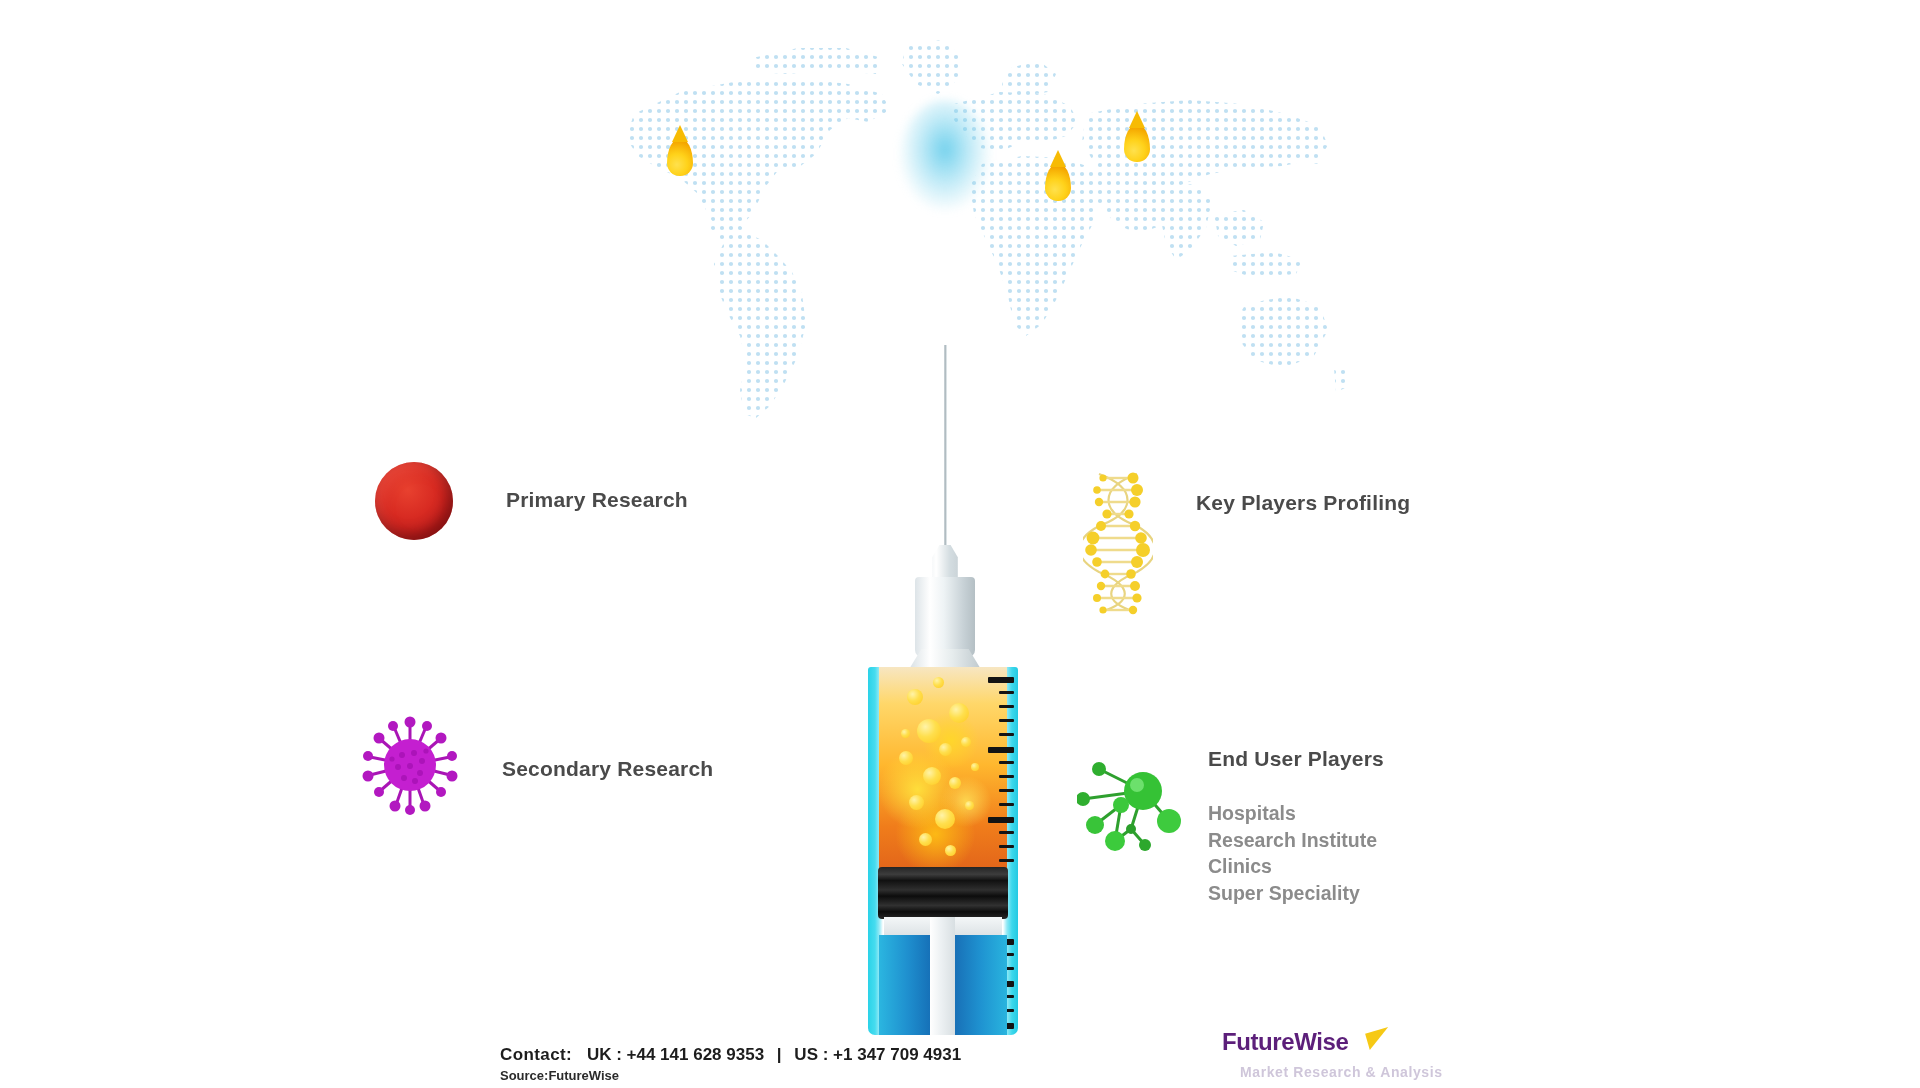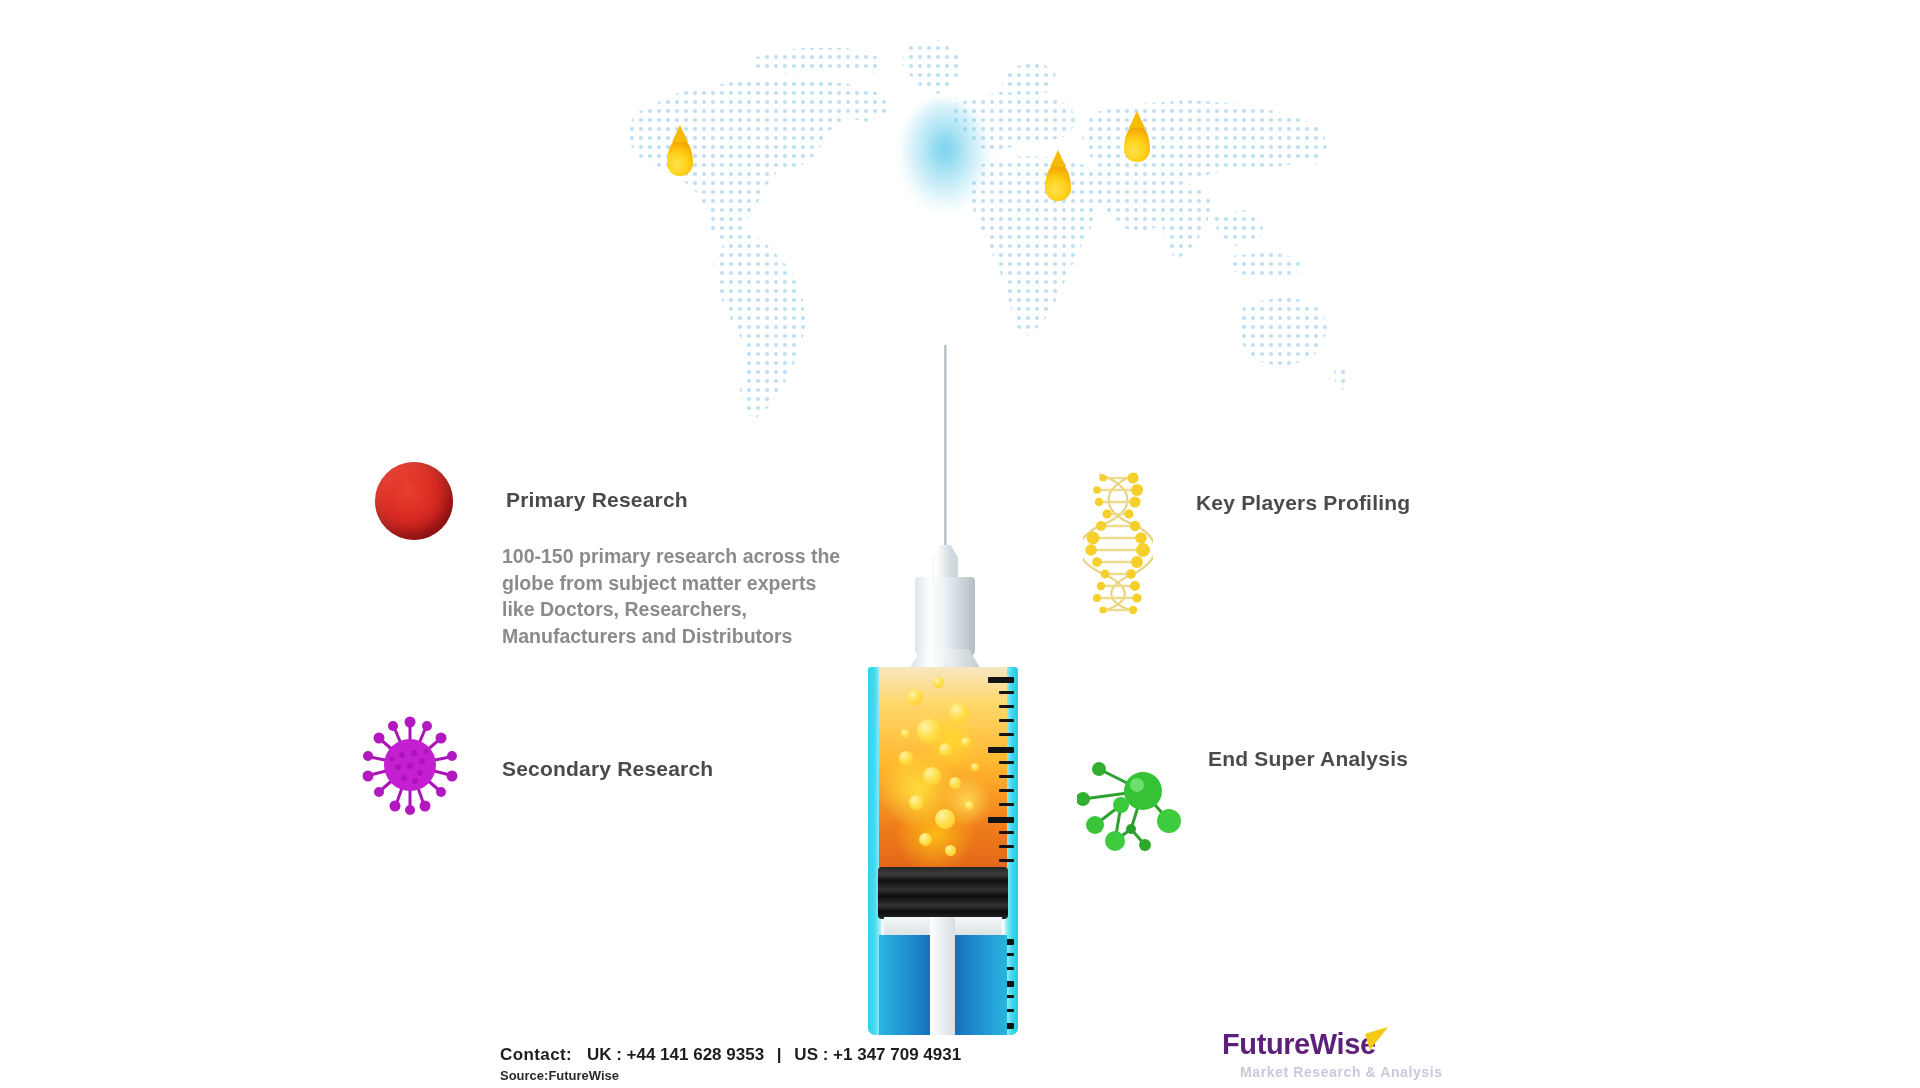--- a/index.html
+++ b/index.html
@@ -333,21 +333,21 @@
   #logo {
     position: absolute;
     left: 1222px;
     top: 1028px;
     width: 190px;
     height: 56px;
   }
   #logo-word {
     position: absolute;
     left: 0; top: 0;
-    font-size: 29px;
+    font-size: 24px;
     font-weight: bold;
     color: #5c1f7a;
     letter-spacing: -0.4px;
     white-space: nowrap;
   }
   #logo-arrow {
     position: absolute;
     left: 145px;
     top: 2px;
     width: 0; height: 0;
@@ -612,27 +612,32 @@
         <circle cx="92" cy="66" r="12" fill="#3ecb3e"></circle>
         <circle cx="18" cy="70" r="9" fill="#39c439"></circle>
         <circle cx="38" cy="86" r="10" fill="#3ccb3c"></circle>
         <circle cx="68" cy="90" r="6" fill="#2da82d"></circle>
         <circle cx="54" cy="74" r="5" fill="#2b9f2b"></circle>
       </g>
     </svg>
   </div>
 
   <div class="heading" id="primary-heading">Primary Research</div>
-  <div class="body-text" id="primary-body">100-150 primary research across the globe from subject matter experts like Doctors, Researchers, Manufacturers and Distributors</div>
 
   <div class="heading" id="secondary-heading">Secondary Research</div>
 
   <div class="heading" id="key-players-heading">Key Players Profiling</div>
 
-  <div class="heading" id="end-user-heading">End Super Analysis</div>
+  <div class="heading" id="end-user-heading">End User Players</div>
+  <ul class="list-plain" id="end-user-list">
+    <li>Hospitals</li>
+    <li>Research Institute</li>
+    <li>Clinics</li>
+    <li>Super Speciality</li>
+  </ul>
 
   <div id="contact-line">
     <span class="lbl">Contact:</span>
     <span class="seg">UK :</span>
     <span>+44 141 628 9353</span>
     <span class="sep">|</span>
     <span>US :</span>
     <span>+1 347 709 4931</span>
   </div>
   <div id="source-line">Source:FutureWise</div>

